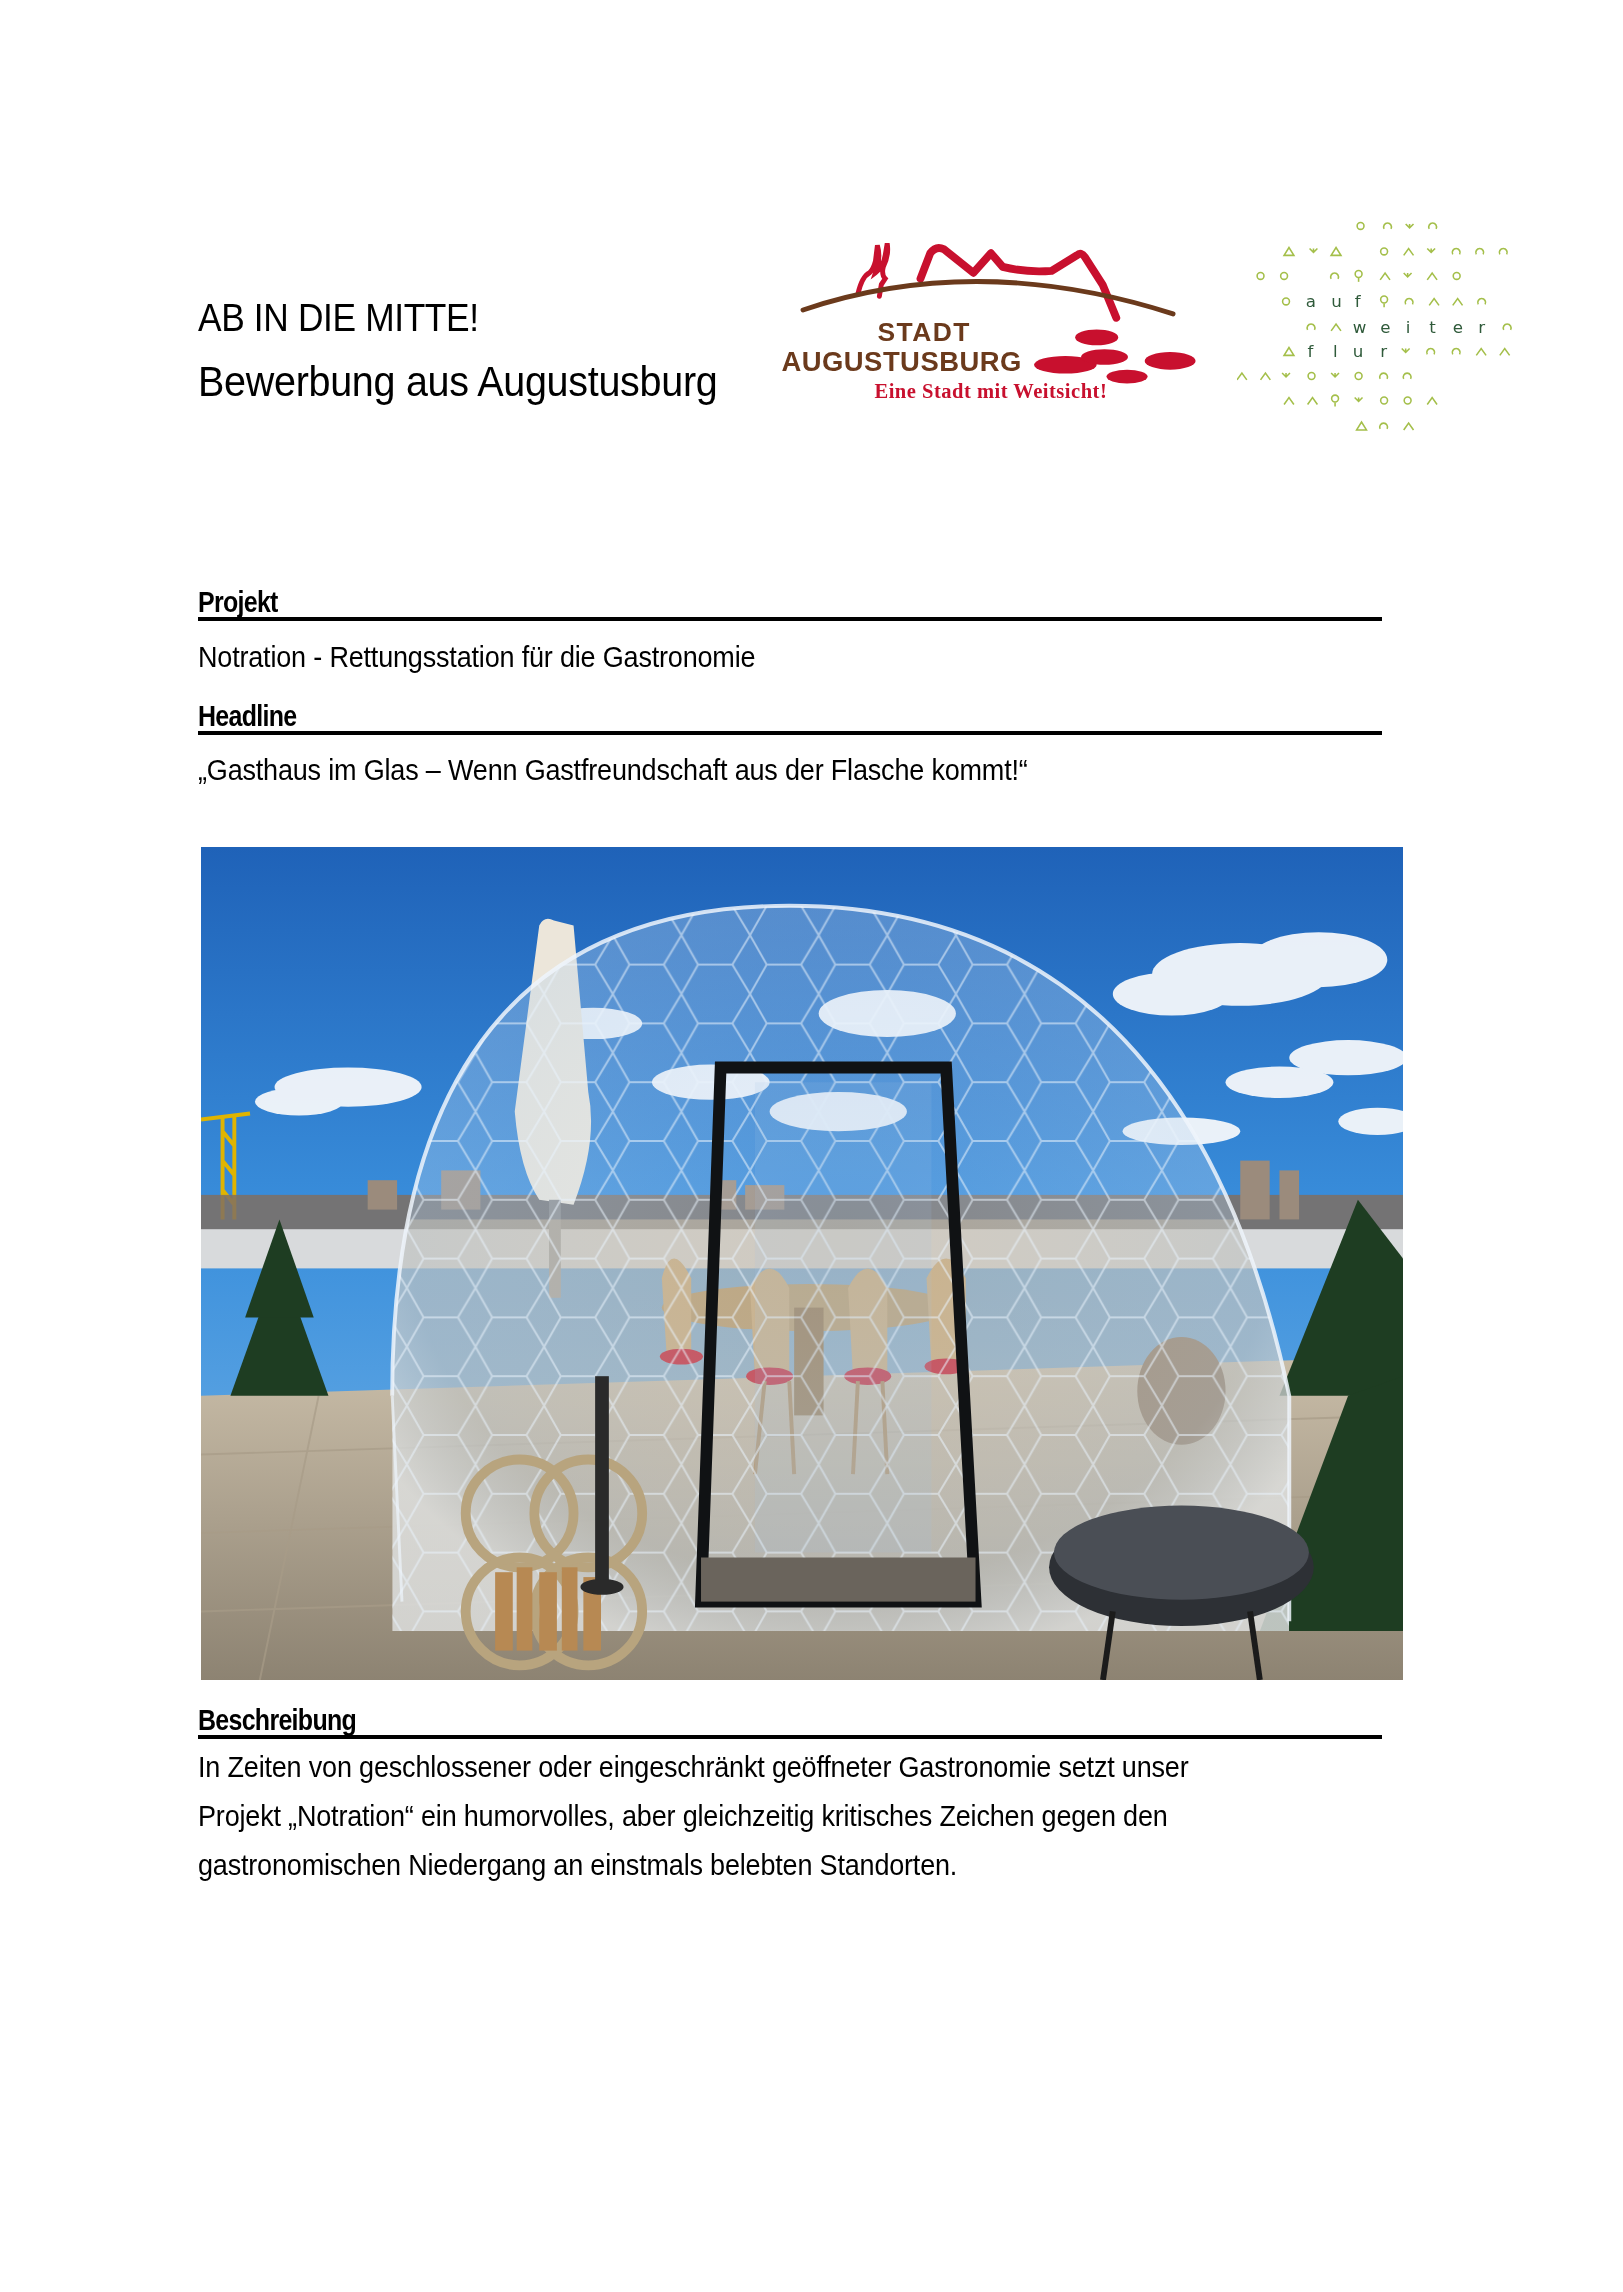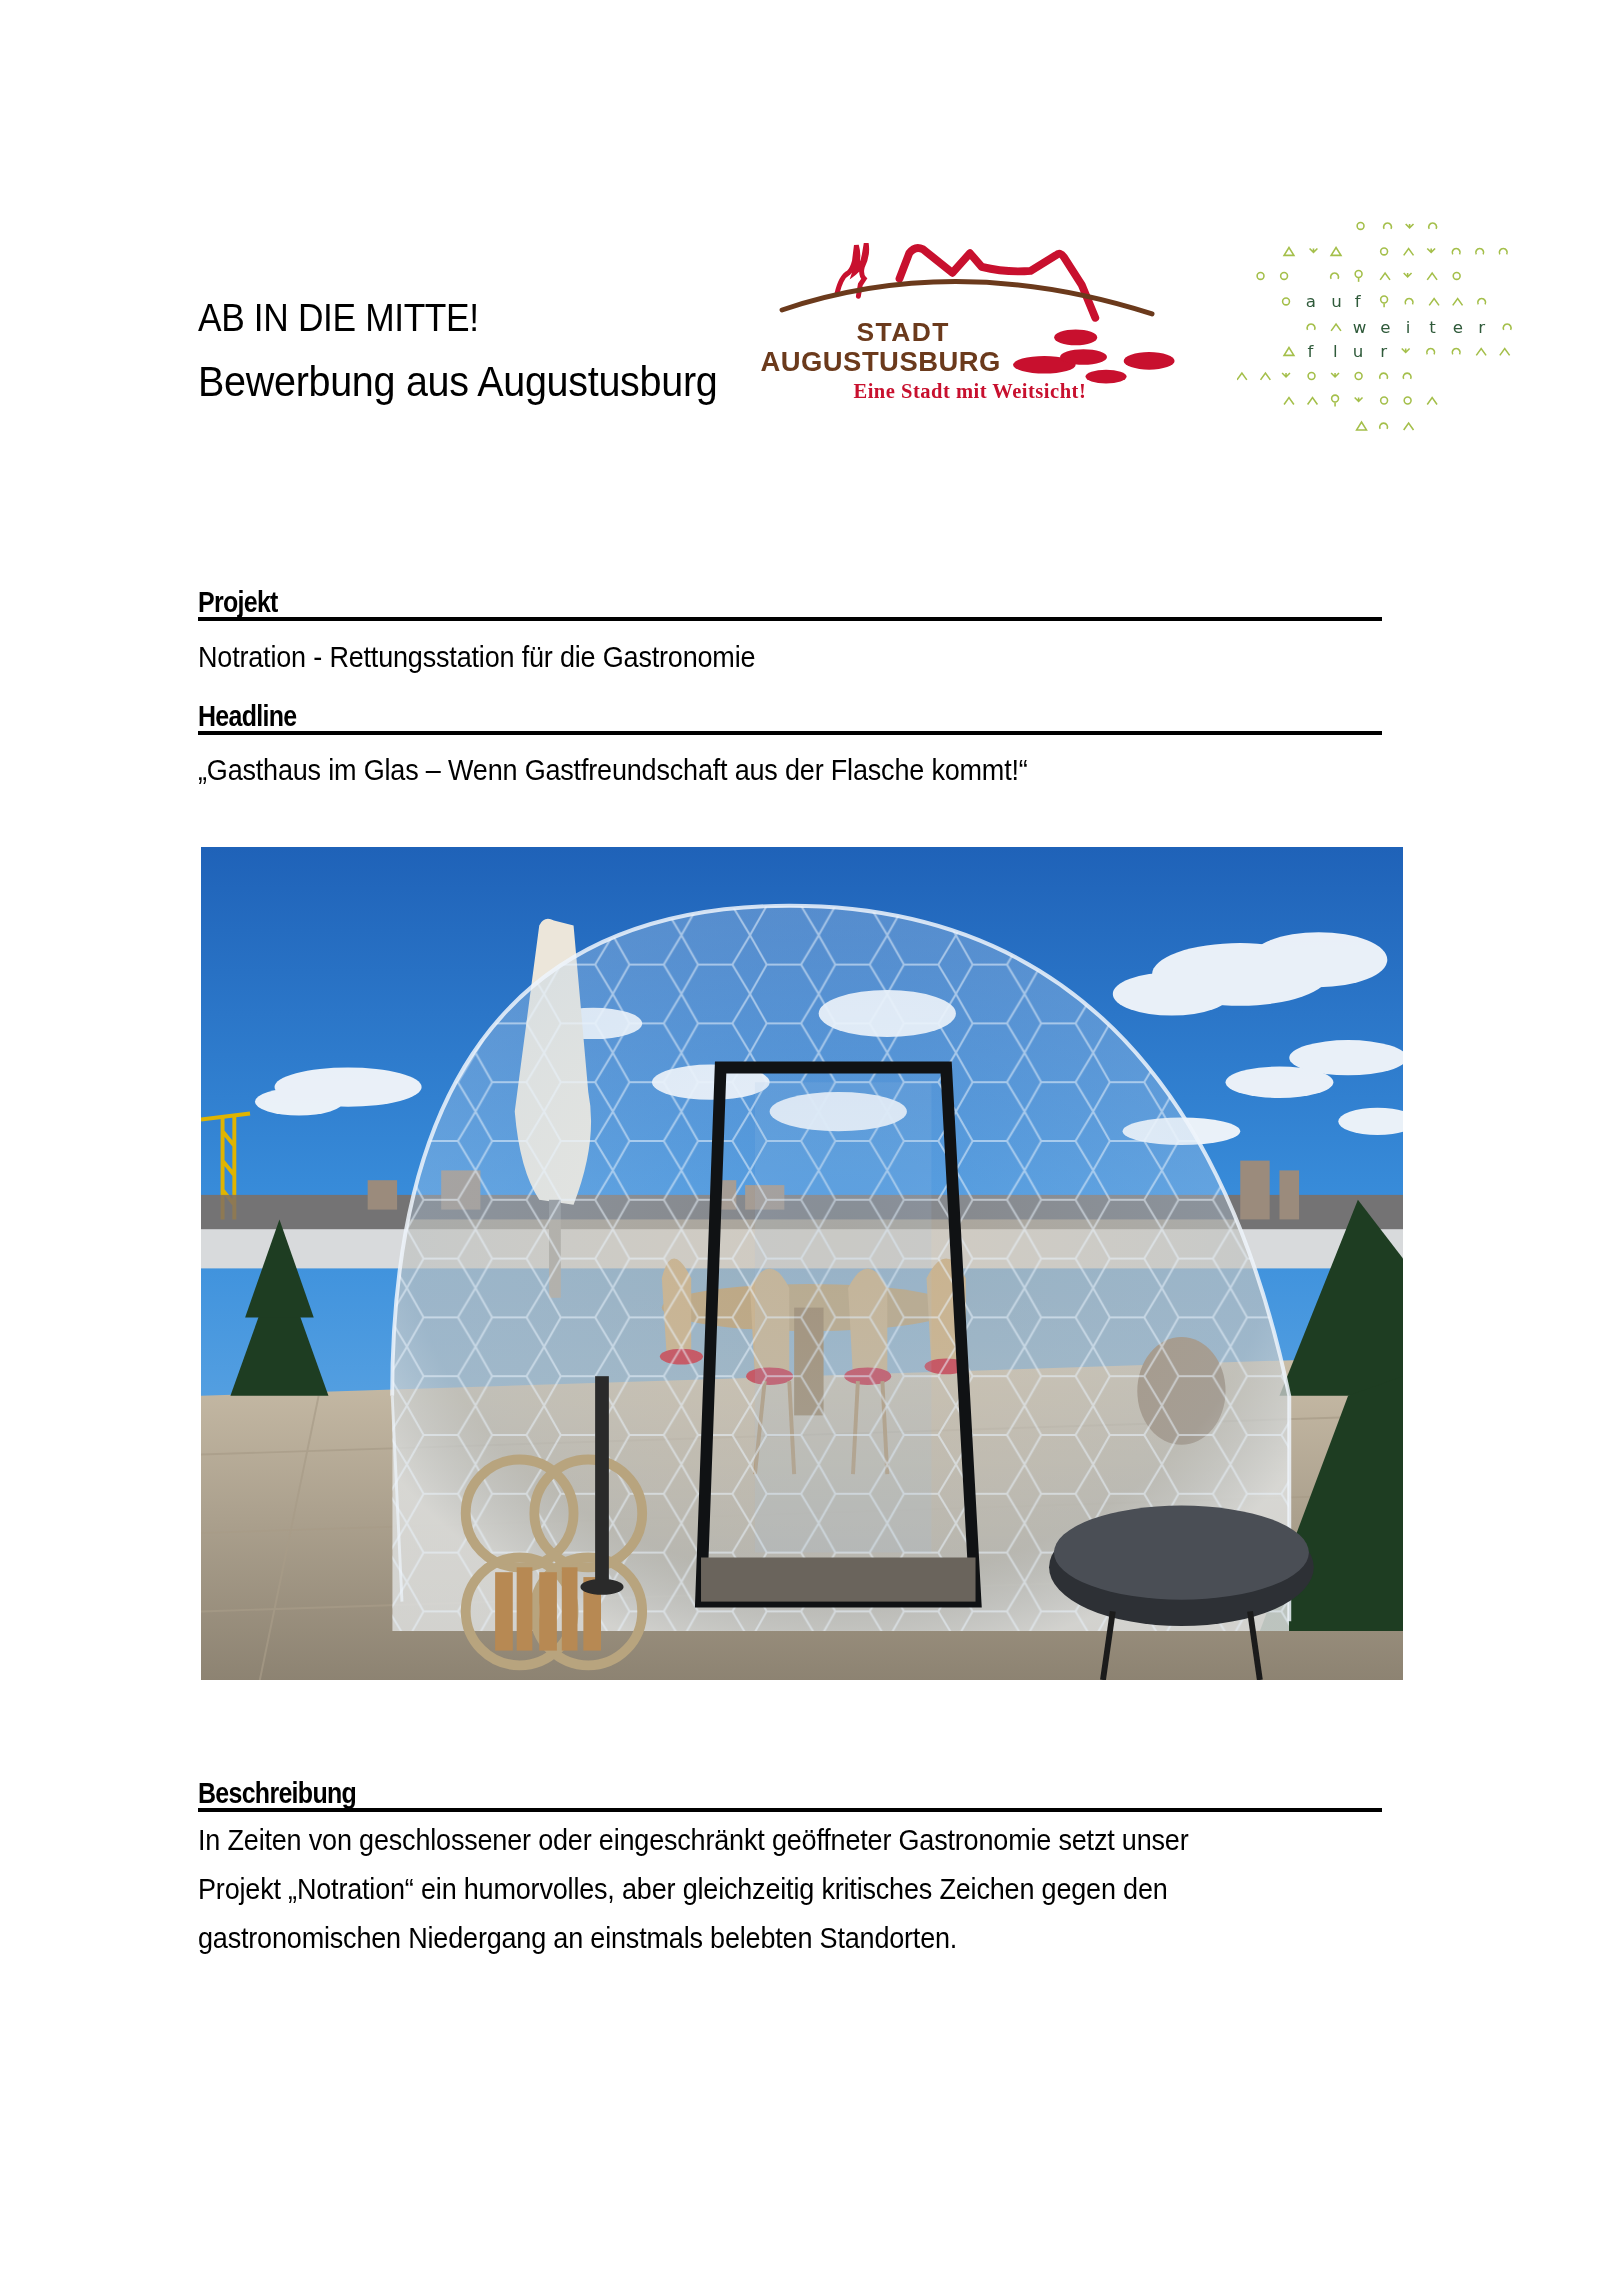--- a/index.html
+++ b/index.html
@@ -5,21 +5,21 @@
   html, body { margin:0; padding:0; background:#ffffff; }
   body { width:1623px; height:2293px; position:relative; overflow:hidden;
          font-family:"Liberation Sans", "DejaVu Sans", sans-serif; color:#000; }
   .abs { position:absolute; }
 
   
   .title-1 { left:198px; top:296px; font-size:38px; line-height:45px; letter-spacing:-0.4px; white-space:nowrap; transform:scaleX(0.93); transform-origin:left top; }
   .title-2 { left:198px; top:357px; font-size:42px; line-height:49px; letter-spacing:-0.3px; white-space:nowrap; transform:scaleX(0.94); transform-origin:left top; }
 
   
-  .logo-stadt { left:760px; top:216px; width:417px; height:186px; }
+  .logo-stadt { left:781px; top:216px; width:417px; height:186px; }
   .logo-flur { left:1237px; top:214px; width:304px; height:221px; }
 
   
   .sec { position:absolute; left:198px; width:1186px; }
   .sec-head { font-weight:bold; font-size:29px; line-height:33px; text-decoration:none; letter-spacing:-0.8px;
               transform:scaleX(0.86); transform-origin:left top; white-space:nowrap; }
   .sec-rule { position:absolute; left:0; width:1184px; height:3.9px; background:#000; }
   .sec-body { font-size:30px; line-height:48px; white-space:nowrap; letter-spacing:-0.2px;
               transform:scaleX(0.90); transform-origin:left top; }
 
@@ -289,20 +289,20 @@
     <ellipse cx="1000" cy="735" rx="135" ry="60" fill="#2d3035"></ellipse>
     <ellipse cx="1000" cy="720" rx="130" ry="48" fill="#4a4e55"></ellipse>
     <line x1="930" y1="780" x2="920" y2="850" stroke="#1b1b1b" stroke-width="6"></line>
     <line x1="1070" y1="780" x2="1080" y2="850" stroke="#1b1b1b" stroke-width="6"></line>
 
     <rect x="402" y="540" width="14" height="210" fill="#2a2a2a"></rect>
     <ellipse cx="409" cy="755" rx="22" ry="8" fill="#2a2a2a"></ellipse>
   </svg>
 </div>
 
-<div class="sec" style="top:1777px;">
+<div class="sec" style="top:1704px;">
   <div class="sec-head">Beschreibung</div>
   <div class="sec-rule" style="top:31px;"></div>
   <div class="sec-body" style="position:absolute; top:39px; left:0;">In Zeiten von geschlossener oder eingeschränkt geöffneter Gastronomie setzt unser</div>
   <div class="sec-body" style="position:absolute; top:88px; left:0;">Projekt „Notration“ ein humorvolles, aber gleichzeitig kritisches Zeichen gegen den</div>
   <div class="sec-body" style="position:absolute; top:137px; left:0;">gastronomischen Niedergang an einstmals belebten Standorten.</div>
 </div>
 
 
 </body></html>

